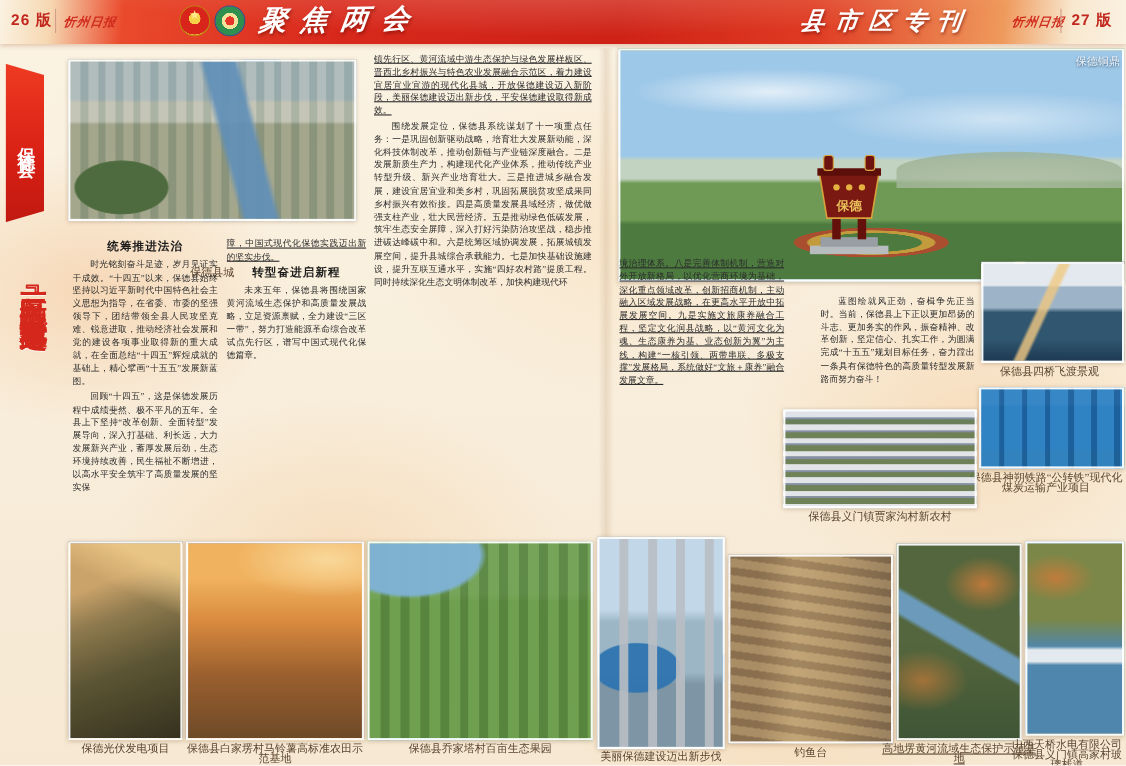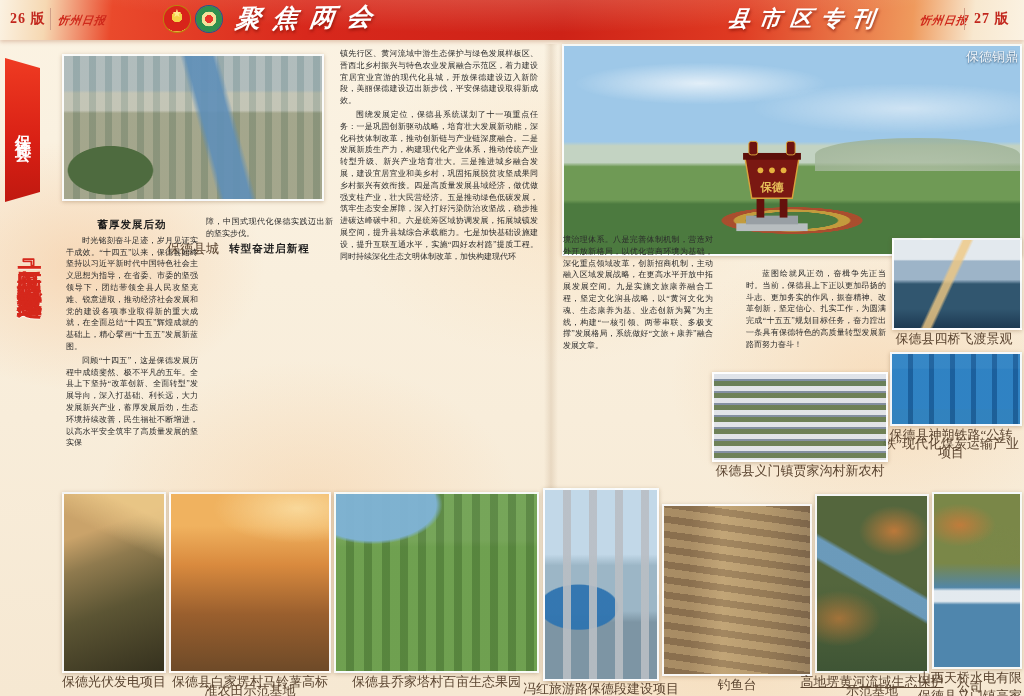--- a/index.html
+++ b/index.html
@@ -13,21 +13,21 @@
       radial-gradient(280px 200px at 70% 92%, rgba(247,210,165,.5), transparent 70%),
       linear-gradient(180deg,#fbf3e3,#f8edda 60%,#f6e8d2);}
   
   #banner{position:absolute;left:0;top:0;width:1024px;height:40px;
     background:
       radial-gradient(700px 90px at 50% -30px, rgba(255,235,210,.35), transparent 70%),
       linear-gradient(95deg,#fbf2e2 0%,#f6d8b2 4.5%,#ea4a2c 11%,#d8281c 30%,#ce2217 55%,#df3a22 72%,#ef9a5d 89%,#f8e8cf 95%,#fbf2e2 100%);
     box-shadow:0 2px 4px rgba(150,60,20,.25);}
   #banner::after{content:"";position:absolute;left:0;bottom:0;width:100%;height:10px;
     background:radial-gradient(60% 220% at 50% 260%, rgba(255,255,255,.55), transparent 60%);}
-  .pagenum{position:absolute;top:10px;font-family:Liberation Serif, serif;
+  .pagenum{position:absolute;top:10px;font-family:Liberation Sans, sans-serif;
     font-weight:700;font-size:14px;color:#c2271d;letter-spacing:1px;}
   #pagenum-left{left:10px;}
   #pagenum-right{left:974px;}
   .masthead{position:absolute;top:13px;font-size:11px;font-weight:700;color:#cf2a1c;
     font-style:italic;letter-spacing:1px;transform:skewX(-8deg);}
   #masthead-left{left:58px;}
   #masthead-right{left:920px;}
   .mast-div{position:absolute;top:8px;width:1px;height:22px;background:#d0a089;}
   #mastdiv-left{left:50px;}
   #mastdiv-right{left:964px;}
@@ -48,21 +48,21 @@
     display:flex;align-items:center;justify-content:center;
     box-shadow:2px 2px 4px rgba(140,40,10,.35);}
   #county-tab span{writing-mode:vertical-rl;color:#fff;font-weight:700;font-size:16px;
     letter-spacing:6px;font-family:"Liberation Sans",sans-serif;}
   #vertical-headline{position:absolute;left:9px;top:250px;height:424px;
     writing-mode:vertical-rl;font-size:25px;line-height:40px;font-weight:700;color:#d5281c;
     letter-spacing:1px;text-shadow:0 1px 0 rgba(255,255,255,.6);}
   
   .photo{position:absolute;border:2px solid rgba(255,255,255,.95);
     box-shadow:0 1px 4px rgba(110,70,30,.3);box-sizing:border-box;}
-  .cap{position:absolute;font-size:13px;line-height:9px;color:#5a4430;text-align:center;}
+  .cap{position:absolute;font-size:10px;line-height:9px;color:#5a4430;text-align:center;}
   
   #photo-city{left:62px;top:54px;width:262px;height:147px;
     background:
       linear-gradient(75deg, transparent 52%, rgba(95,143,184,.9) 54% 63%, transparent 65%),
       radial-gradient(70px 40px at 18% 80%, #4e6b3f 0 60%, transparent 62%),
       repeating-linear-gradient(90deg, rgba(185,178,154,.5) 0 9px, rgba(135,142,120,.5) 9px 16px),
       linear-gradient(180deg,#a9c7de 0 24%, #cfd8d2 26% 38%, #8e9b7e 40% 100%);}
   #cap-city{left:62px;top:208px;width:262px;margin-top:36px;}
   
   #photo-ding{left:562px;top:44px;width:460px;height:212px;
@@ -132,21 +132,21 @@
   #cap-bp1{left:62px;top:677px;width:104px;}
   #cap-bp2{left:169px;top:677px;width:162px;}
   #cap-bp3{left:334px;top:677px;width:205px;}
   #cap-bp4{left:523px;top:684px;width:156px;}
   #cap-bp5{left:662px;top:680px;width:150px;}
   #cap-bp6{left:798px;top:677px;width:148px;text-decoration:underline;}
   #cap-bp7{left:916px;top:673px;width:108px;}
   
   .col{position:absolute;font-size:8px;line-height:11.8px;color:#2b2b2b;text-align:justify;overflow:hidden;}
   .col p{margin:0 0 2px;text-indent:2em;}
-  .col p.noindent{text-indent:0;}
+  .col p.noindent{text-indent:0;text-decoration:underline;}
   .colhead{margin:3px 0 4px;font-size:10.5px;font-weight:700;color:#1c1c1c;text-align:center;letter-spacing:1px;}
   #col1-26{left:66px;top:216px;width:132px;height:268px;}
   #col2-26{left:206px;top:216px;width:127px;height:268px;}
   #col3-26{left:340px;top:48px;width:198px;height:436px;}
   #col1-27{left:563px;top:234px;width:150px;height:240px;}
   #closing-27{left:746px;top:248px;width:140px;height:92px;margin-top:20px;}
   
   #gutter{position:absolute;left:544px;top:44px;width:14px;height:640px;
     background:linear-gradient(90deg, transparent, rgba(150,110,70,.16) 50%, transparent);}
 </style>
@@ -174,28 +174,29 @@
     <span>保德县</span>
   </div>
   <div id="vertical-headline">以『三区一带』为纲 走好绿色转型之路</div>
 
   <div id="gutter"></div>
 
   <div id="photo-city" class="photo"></div>
   <div id="cap-city" class="cap">保德县城</div>
 
   <div id="col1-26" class="col">
-    <h3 class="colhead">蓄厚发展后劲</h3>
+    <h3 class="colhead">统筹推进法治</h3>
     <p>时光铭刻奋斗足迹，岁月见证实干成效。“十四五”以来，保德县始终坚持以习近平新时代中国特色社会主义思想为指导，在省委、市委的坚强领导下，团结带领全县人民攻坚克难、锐意进取，推动经济社会发展和党的建设各项事业取得新的重大成就，在全面总结“十四五”辉煌成就的基础上，精心擘画“十五五”发展新蓝图。</p>
     <p>回顾“十四五”，这是保德发展历程中成绩斐然、极不平凡的五年。全县上下坚持“改革创新、全面转型”发展导向，深入打基础、利长远，大力发展新兴产业，蓄厚发展后劲，生态环境持续改善，民生福祉不断增进，以高水平安全筑牢了高质量发展的坚实保</p>
   </div>
 
   <div id="col2-26" class="col">
     <p class="noindent">障，中国式现代化保德实践迈出新的坚实步伐。</p>
     <h3 class="colhead">转型奋进启新程</h3>
+    <p>未来五年，保德县将围绕国家黄河流域生态保护和高质量发展战略，立足资源禀赋，全力建设“三区一带”，努力打造能源革命综合改革试点先行区，谱写中国式现代化保德篇章。</p>
   </div>
 
   <div id="col3-26" class="col">
     <p class="noindent">镇先行区、黄河流域中游生态保护与绿色发展样板区、晋西北乡村振兴与特色农业发展融合示范区，着力建设宜居宜业宜游的现代化县城，开放保德建设迈入新阶段，美丽保德建设迈出新步伐，平安保德建设取得新成效。</p>
     <p>围绕发展定位，保德县系统谋划了十一项重点任务：一是巩固创新驱动战略，培育壮大发展新动能，深化科技体制改革，推动创新链与产业链深度融合。二是发展新质生产力，构建现代化产业体系，推动传统产业转型升级、新兴产业培育壮大。三是推进城乡融合发展，建设宜居宜业和美乡村，巩固拓展脱贫攻坚成果同乡村振兴有效衔接。四是高质量发展县域经济，做优做强支柱产业，壮大民营经济。五是推动绿色低碳发展，筑牢生态安全屏障，深入打好污染防治攻坚战，稳步推进碳达峰碳中和。六是统筹区域协调发展，拓展城镇发展空间，提升县城综合承载能力。七是加快基础设施建设，提升互联互通水平，实施“四好农村路”提质工程。同时持续深化生态文明体制改革，加快构建现代环</p>
   </div>
 
   <div id="photo-ding" class="photo">
     <div id="ding-hills"></div>
     <div id="ding-ring"></div>
@@ -237,21 +238,21 @@
   <div id="bp2" class="photo"></div>
   <div id="bp3" class="photo"></div>
   <div id="bp4" class="photo"></div>
   <div id="bp5" class="photo"></div>
   <div id="bp6" class="photo"></div>
   <div id="bp7" class="photo"></div>
 
   <div id="cap-bp1" class="cap">保德光伏发电项目</div>
   <div id="cap-bp2" class="cap">保德县白家塄村马铃薯高标准农田示范基地</div>
   <div id="cap-bp3" class="cap">保德县乔家塔村百亩生态果园</div>
-  <div id="cap-bp4" class="cap">冯红旅游路保德段建设项目</div>
+  <div id="cap-bp4" class="cap">美丽保德建设迈出新步伐</div>
   <div id="cap-bp5" class="cap">钓鱼台</div>
   <div id="cap-bp6" class="cap">高地塄黄河流域生态保护示范基地</div>
   <div id="cap-bp7" class="cap">
     <div>山西天桥水电有限公司</div>
     <div>保德县义门镇高家村玻璃栈道</div>
   </div>
 
 </div>
 
 </body></html>

